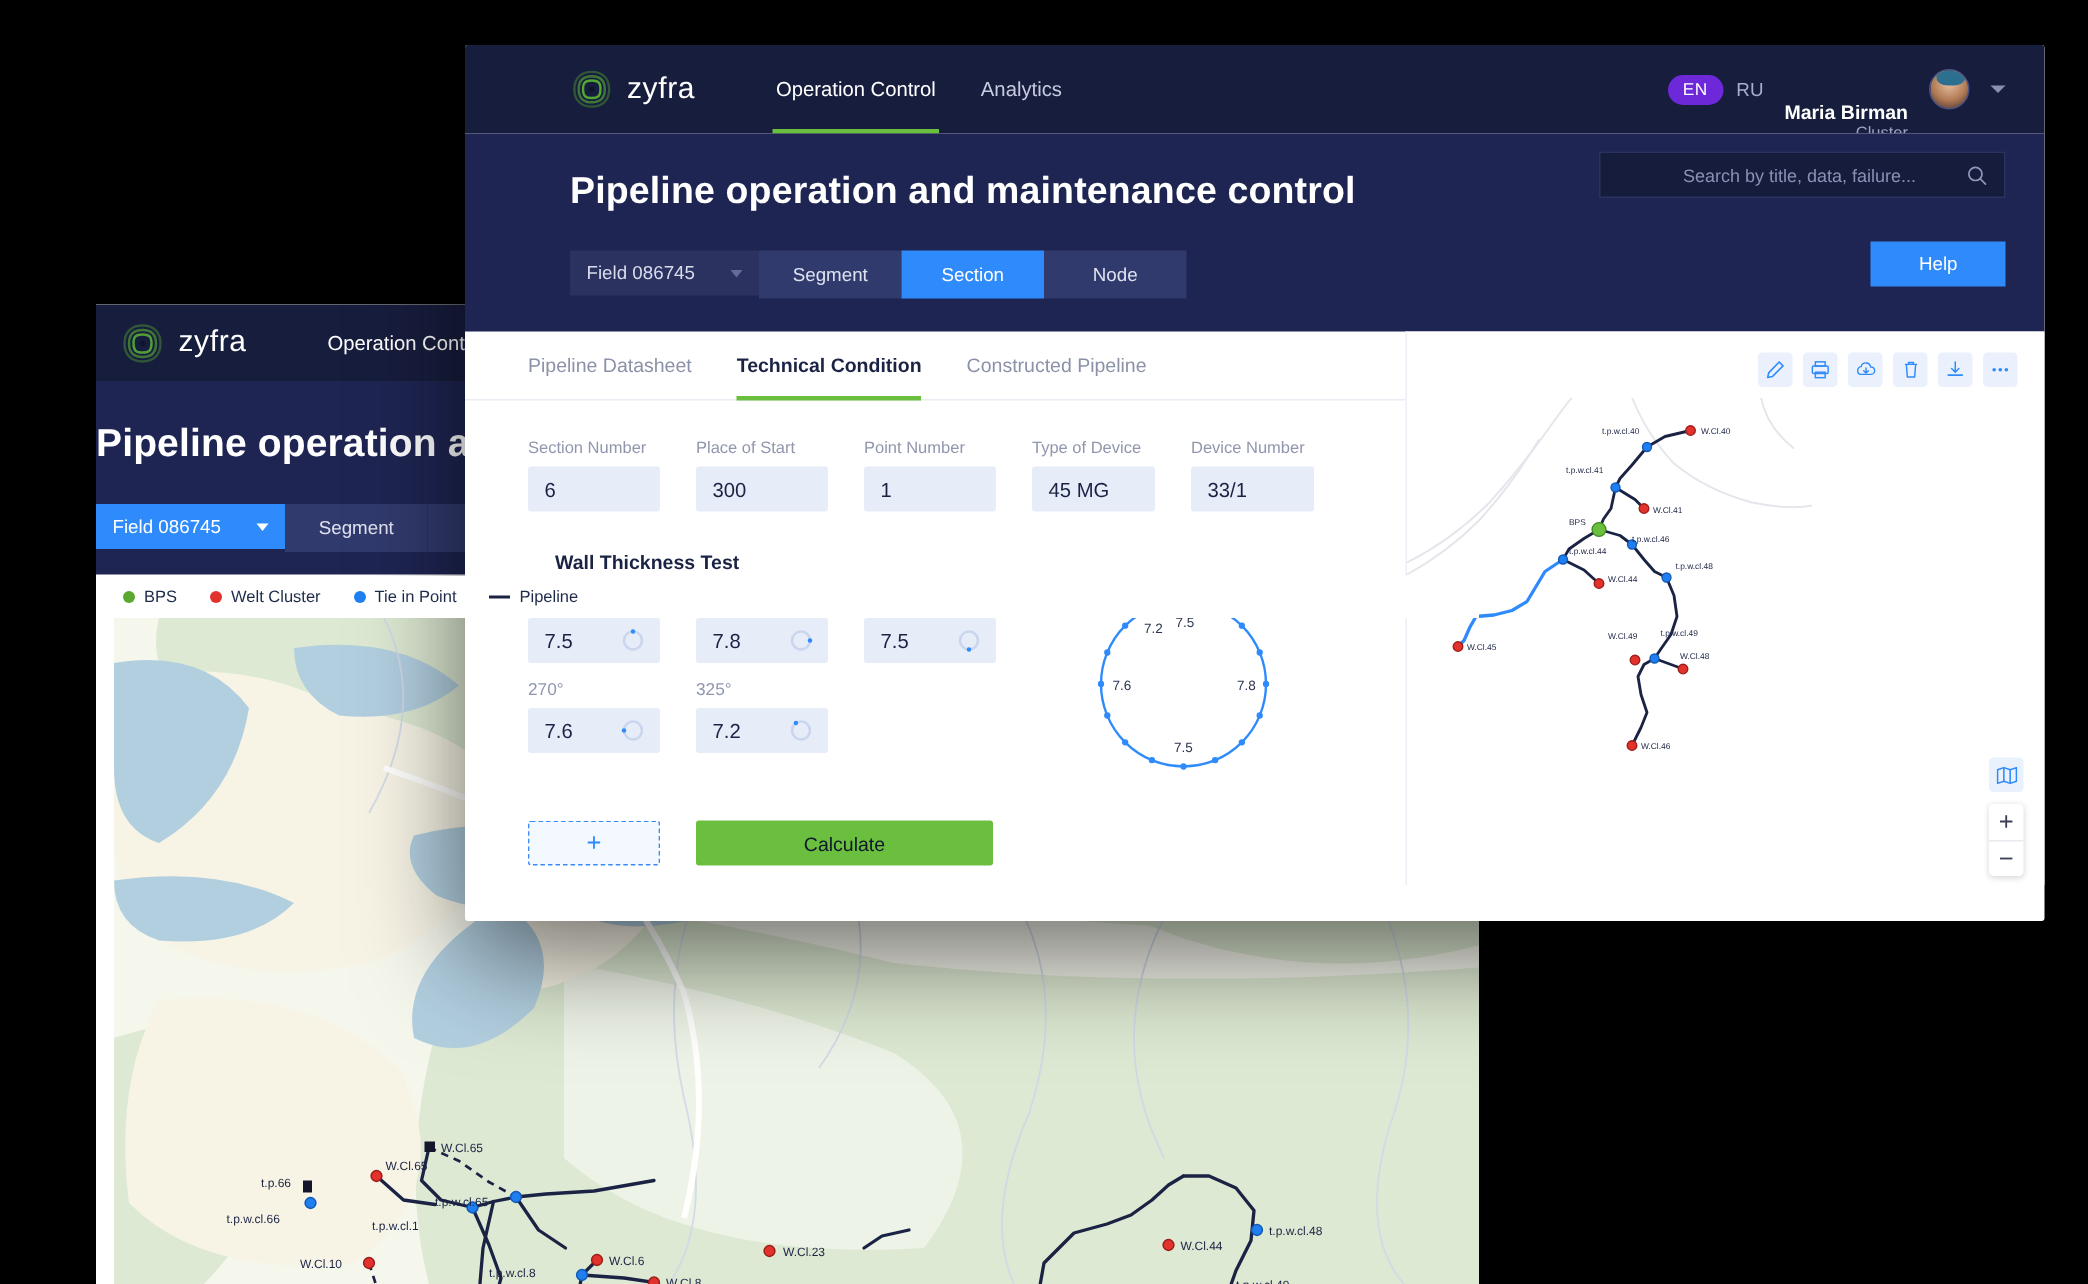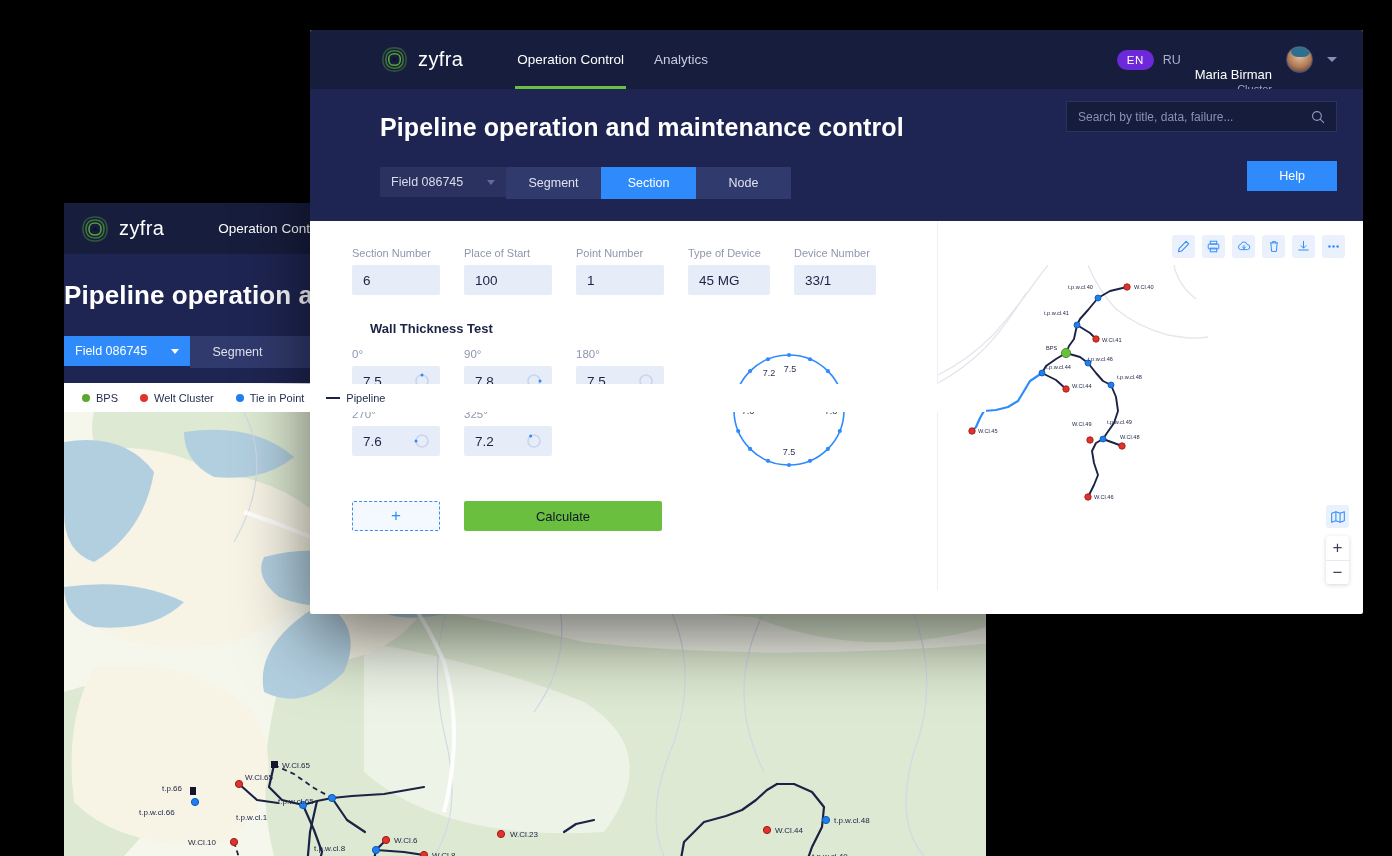--- a/index.html
+++ b/index.html
@@ -93,21 +93,21 @@
   .nav-right {
     margin-left: auto; display: flex; align-items: center; gap: 14px;
   }
   .lang-wrap { display: flex; align-items: center; gap: 9px; }
   .lang-pill {
     background: #6d28d9; color: #ffffff; font-size: 11.5px;
     border-radius: 12px; padding: 4px 10px; letter-spacing: .4px;
   }
   .lang-alt { color: #a9aecb; font-size: 12.5px; cursor: pointer; }
   .user-block { text-align: right; line-height: 1.25; }
-  .user-name { color: #ffffff; font-size: 13px; font-weight: normal; margin-top: 44px; }
+  .user-name { color: #ffffff; font-size: 13px; font-weight: bold; margin-top: 44px; }
   .user-role { color: #9ea4c4; font-size: 11px; }
   .avatar {
     width: 27px; height: 27px; border-radius: 50%;
     background: radial-gradient(circle at 50% 35%, #e8c0a0 0%, #b07a55 55%, #3a2a33 100%);
     border: 1px solid #4b5280; overflow:hidden; position: relative;
   }
   .avatar::after {
     content:''; position:absolute; left:4px; top:-3px; width:19px; height:13px;
     background:#2d6f8f; border-radius: 50% 50% 40% 40%;
   }
@@ -144,21 +144,21 @@
     background: #313a6d; color: #dfe2ef; font-size: 12.5px; cursor: pointer;
   }
   .seg-btn.active { background: #2f8bfb; color: #ffffff; }
   .search-box {
     position: absolute; right: 26px; top: 12px;
     width: 271px; height: 31px;
     background: #161c3b; border: 1px solid #2b3260;
     display: flex; align-items: center; padding: 0 11px;
     color: #8a90b3; font-size: 12px;
   }
-  .search-box .sval { flex: 1; }
+  .search-box .sval { flex: 1; margin-left: 44px; }
   .hero-actions {
     position: absolute; right: 26px; top: 72px;
     display: flex; gap: 11px;
   }
   .btn-outline {
     height: 30px; padding: 0 22px; display: flex; align-items: center;
     justify-content: center; border: 1px solid #4c7fd6; color: #e7eaf5;
     font-size: 12.5px; cursor: pointer; background: transparent;
   }
   .btn-primary {
@@ -246,21 +246,21 @@
     width: 23px; background: #ffffff; border-radius: 3px;
     box-shadow: 0 1px 4px rgba(0,0,0,.16);
   }
   .map-zoom-btn {
     height: 24px; display: flex; align-items: center; justify-content: center;
     font-size: 17px; color: #3a3f55; cursor: pointer;
   }
   .map-zoom-btn + .map-zoom-btn { border-top: 1px solid #e8eaf0; }
 
   
-  .big-map { position: absolute; left: 0; top: 209px; width: 922px; height: 444px; overflow: hidden; }
+  .big-map { position: absolute; left: 12px; top: 209px; width: 922px; height: 444px; overflow: hidden; }
 
   .mlabel { font-size: 8px; fill: #1b2344; font-family: "Liberation Sans", sans-serif; }
   .mlabel-sm { font-size: 5.6px; fill: #1b2344; font-family: "Liberation Sans", sans-serif; }
   .circlabel { font-size: 9px; fill: #2c3450; font-family: "Liberation Sans", sans-serif; }
 </style>
 </head>
 <body>
 
 <div id="stage">
 
@@ -534,29 +534,40 @@
       <div class="hero-actions">
         <div class="btn-primary">
           <span>Help</span>
         </div>
       </div>
     </div>
 
     <div class="panel-body">
 
       <div class="panel-left">
+        <div class="sub-tabs">
+          <div class="sub-tab">
+            <span>Pipeline Datasheet</span>
+          </div>
+          <div class="sub-tab active">
+            <span>Technical Condition</span>
+          </div>
+          <div class="sub-tab">
+            <span>Constructed Pipeline</span>
+          </div>
+        </div>
 
         <div class="fields-row">
           <div class="field-grp">
             <span class="field-lbl">Section Number</span>
             <div class="field-val">6</div>
           </div>
           <div class="field-grp">
             <span class="field-lbl">Place of Start</span>
-            <div class="field-val">100</div>
+            <div class="field-val">300</div>
           </div>
           <div class="field-grp">
             <span class="field-lbl">Point Number</span>
             <div class="field-val">1</div>
           </div>
           <div class="field-grp">
             <span class="field-lbl">Type of Device</span>
             <div class="field-val w2">45 MG</div>
           </div>
           <div class="field-grp">

